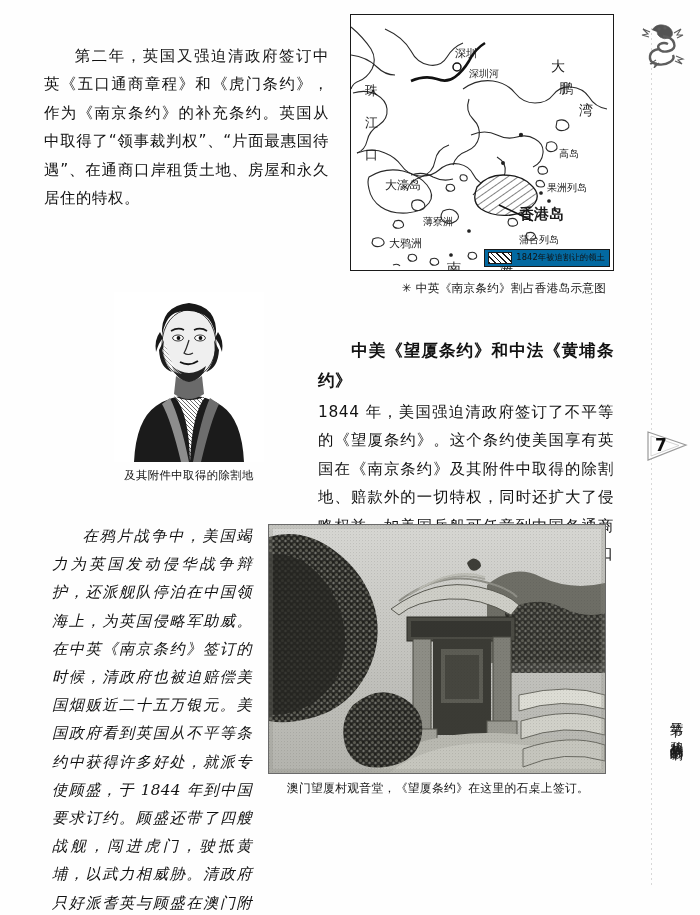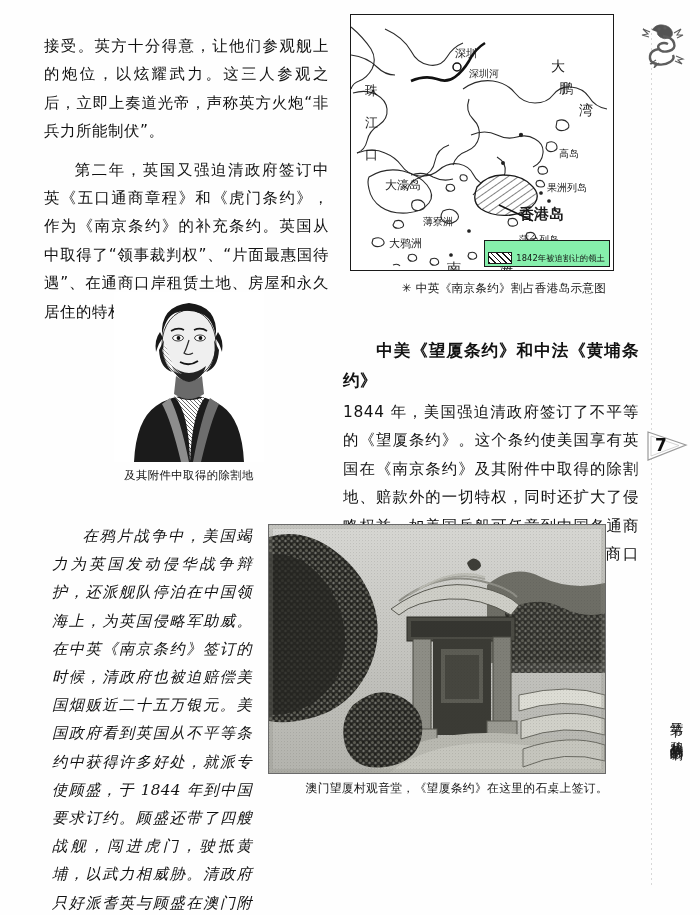--- a/index.html
+++ b/index.html
@@ -57,21 +57,21 @@
 
   
   #col-top-left {
     left: 44px;
     top: 32px;
     width: 285px;
   }
 
   
   #col-right-treaty {
-    left: 343px;
+    left: 318px;
     top: 336px;
     width: 296px;
   }
   .section-head {
     font-weight: bold;
     font-size: 16.6px;
     line-height: 30px;
     text-indent: 2em;
     letter-spacing: 0.5px;
   }
@@ -145,21 +145,21 @@
   .photo-box {
     width: 336px;
     height: 248px;
     border: 1px solid #6a6a6a;
     position: relative;
     overflow: hidden;
     background: #9a9a96;
   }
   .photo-caption {
     margin-top: 7px;
-    text-align: right;
+    text-align: center;
     font-size: 11.8px;
     letter-spacing: 0.3px;
     color: #151515;
   }
 
   
   #dragon-ornament {
     position: absolute;
     left: 636px;
     top: 16px;
@@ -200,24 +200,24 @@
     text-orientation: upright;
     font-family: "DejaVu Sans", "Liberation Sans", sans-serif;
   }
 
   
   .legend-box {
     position: absolute;
     right: 3px;
     bottom: 3px;
     border: 1.3px solid #1a1a1a;
-    background: #86efac;
-    padding: 11px 4px 2px 3px;
+    background: #0369a1;
+    padding: 2px 4px 2px 3px;
     display: flex;
-    align-items: flex-end;
+    align-items: flex-start;
     gap: 4px;
     font-size: 8.3px;
     letter-spacing: 0.1px;
     white-space: nowrap;
   }
   .legend-swatch {
     width: 22px;
     height: 10px;
     border: 1px solid #1a1a1a;
     background:
@@ -252,21 +252,20 @@
     <svg viewBox="0 0 46 36" width="46" height="36" aria-hidden="true">
       <polygon points="2,4 40,17 2,32" fill="#ffffff" stroke="#9a9a9a" stroke-width="1.2"></polygon>
       <polygon points="5,8 33,17.5 5,28" fill="none" stroke="#c9c9c9" stroke-width="0.8"></polygon>
     </svg>
     <span class="num">7</span>
   </div>
 
   <div id="running-head">第二节 鸦片战争的影响</div>
 
   <div id="col-top-left" class="body-text">
-    <p>接受。英方十分得意，让他们参观舰上的炮位，以炫耀武力。这三人参观之后，立即上奏道光帝，声称英方火炮“非兵力所能制伏”。</p>
     <p class="indent" style="margin-top:10px">第二年，英国又强迫清政府签订中英《五口通商章程》和《虎门条约》，作为《南京条约》的补充条约。英国从中取得了“领事裁判权”、“片面最惠国待遇”、在通商口岸租赁土地、房屋和永久居住的特权。</p>
   </div>
 
   <figure id="map-figure" style="margin:0">
     <div class="map-frame">
       <svg viewBox="0 0 262 255" width="262" height="255" aria-hidden="true">
 
         <g fill="none" stroke="#2a2a2a" stroke-width="1.1" stroke-linejoin="round">
           <path d="M0 12 q12 10 20 22 q6 10 1 20 q-5 9 -13 12 q-6 2 -8 8"></path>
           <path d="M2 78 q14 -4 24 2 q9 5 10 14 q1 10 -8 16 q-10 6 -12 16 q-2 9 -10 12"></path>

